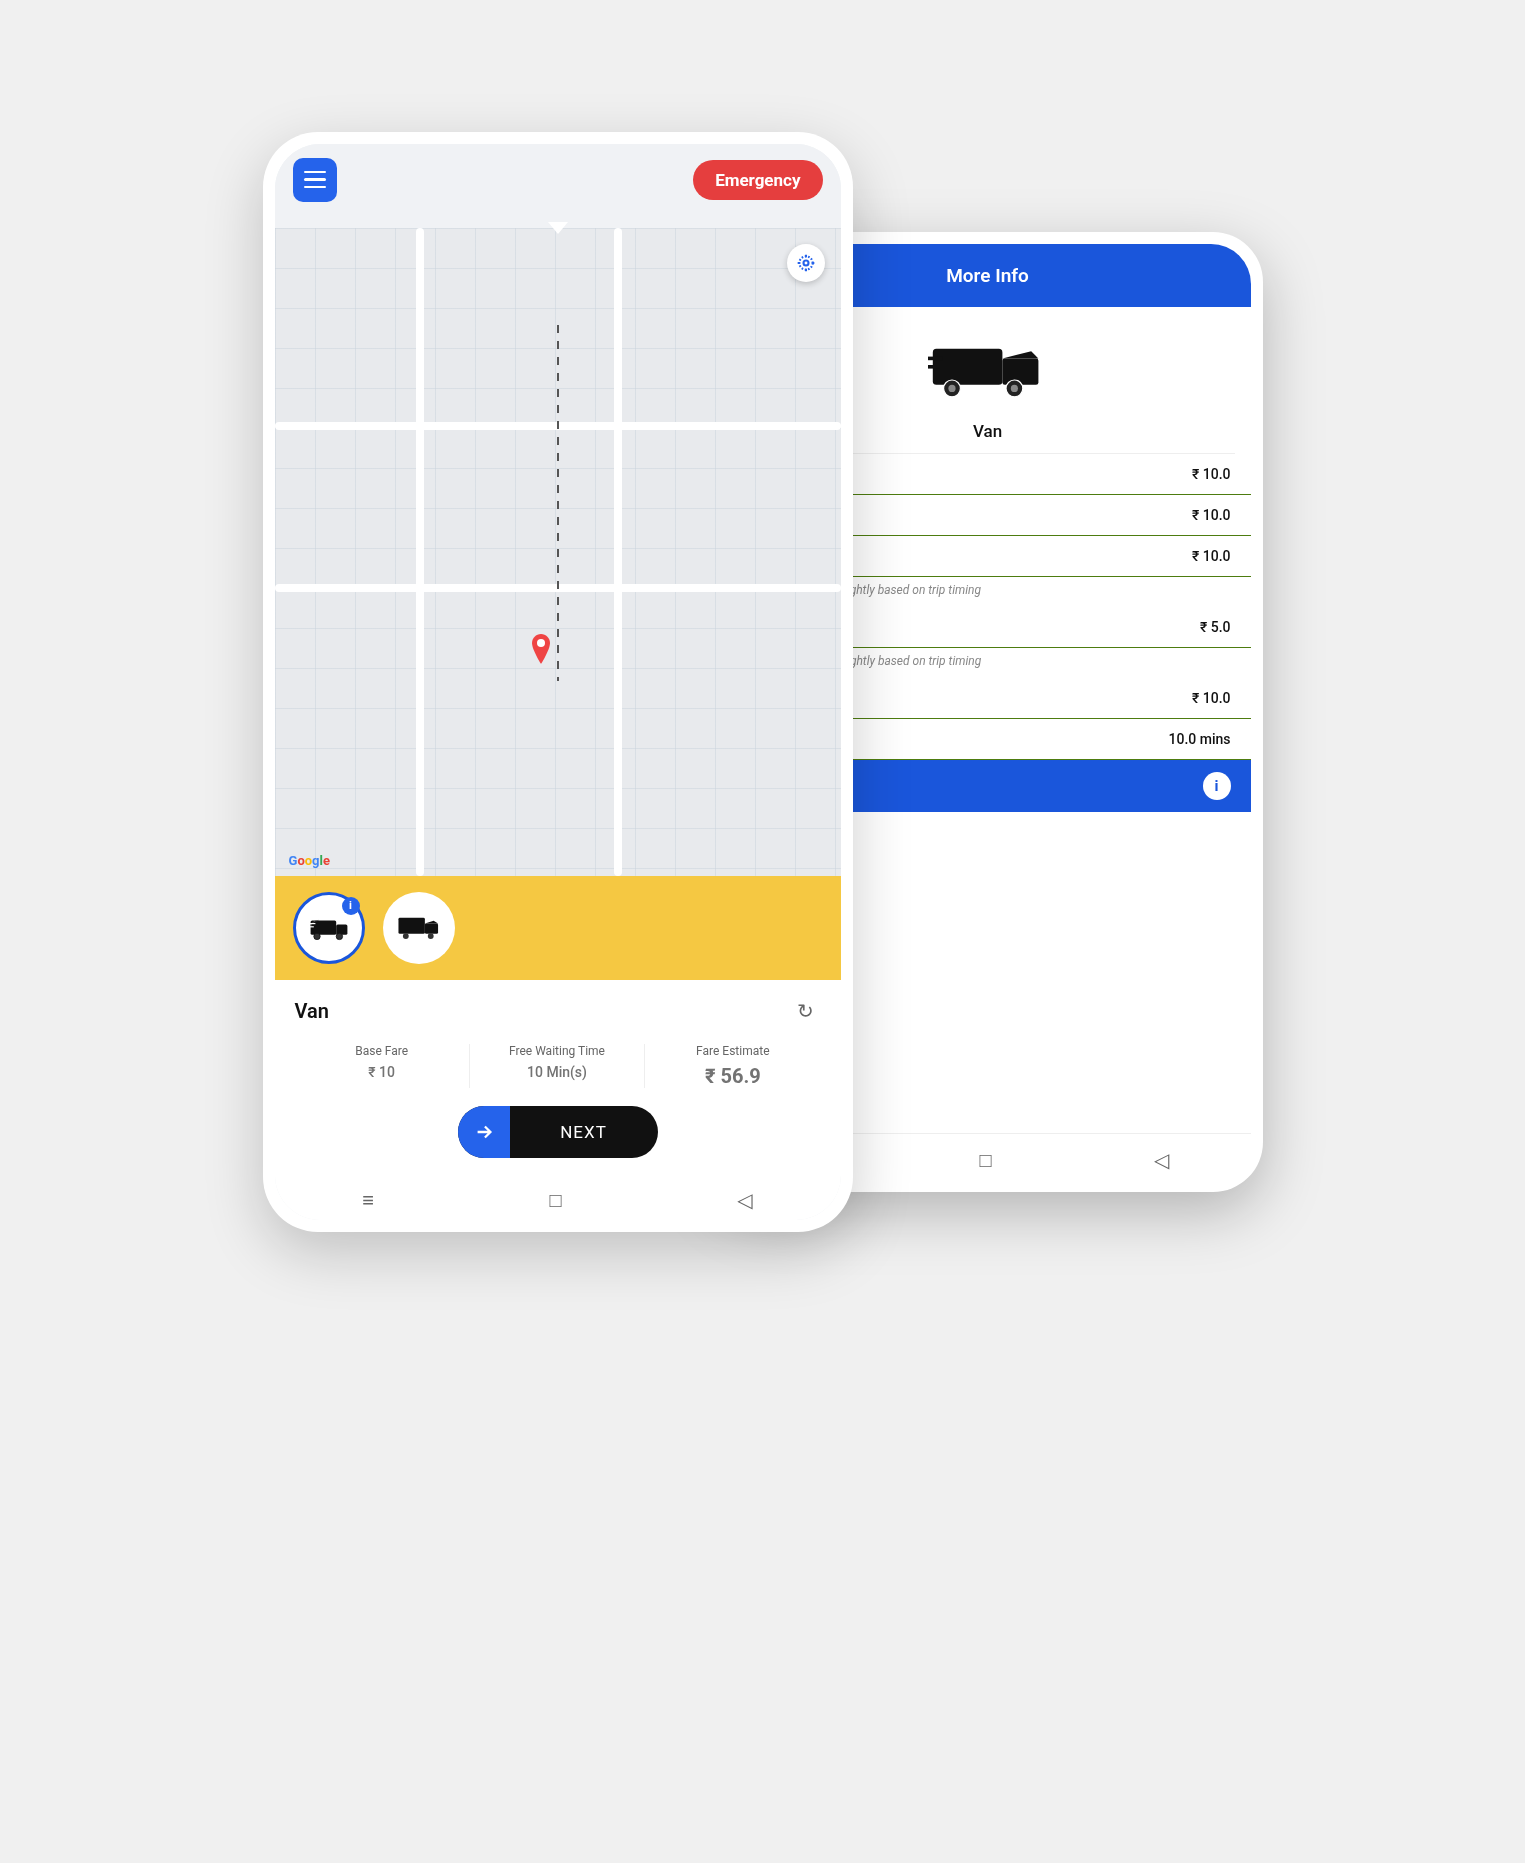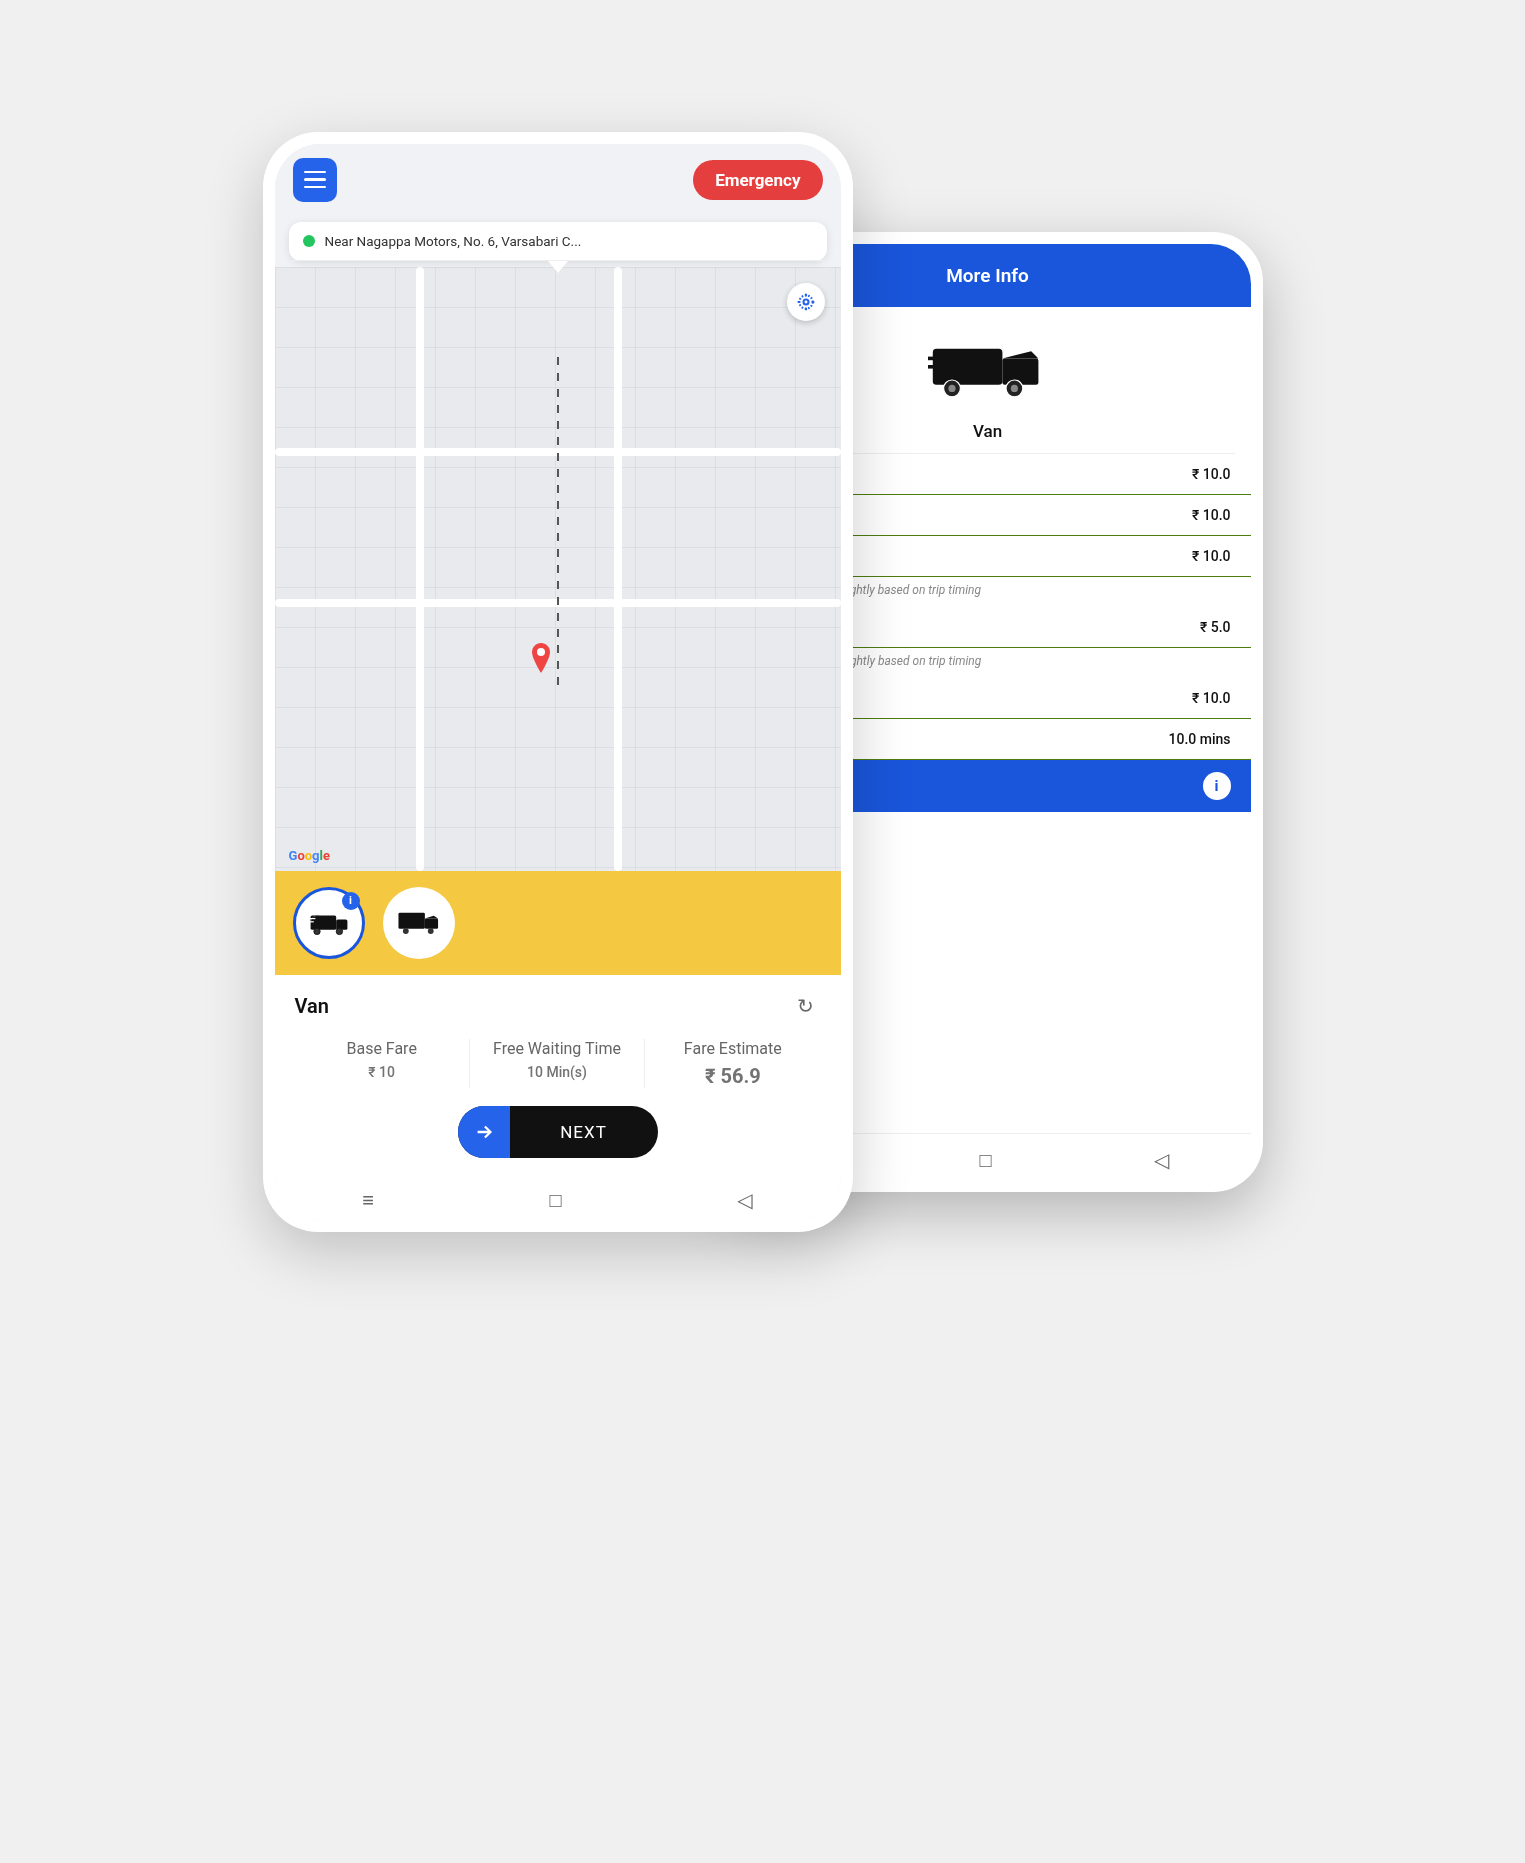--- a/index.html
+++ b/index.html
@@ -277,21 +277,21 @@
       margin-bottom: 18px;
     }
     .fare-col {
       text-align: center;
       padding: 0 6px;
     }
     .fare-col:not(:last-child) {
       border-right: 1px solid #eee;
     }
     .fare-label {
-      font-size: 16px;
+      font-size: 12px;
       color: #666;
       margin-bottom: 6px;
     }
     .fare-value {
       font-size: 14px;
       color: #737373;
       font-weight: 500;
     }
     .next-btn {
       display: flex;
@@ -415,24 +415,20 @@
       <div class="top-bar">
         <div class="menu-btn">
           <span></span>
             <span></span>
             <span></span>
         </div>
         <div class="emergency-btn">Emergency</div>
       </div>
 
       <div class="address-panel">
-        <div class="address-row">
-          <div class="dot-green"></div>
-          <span>Near Nagappa Motors, No. 6, Varsabari C...</span>
-        </div>
         <div class="address-callout"></div>
       </div>
 
       <div class="map-area">
 
         <div class="road-h" style="top:30%;left:0;right:0;"></div>
         <div class="road-h" style="top:55%;left:0;right:0;"></div>
         <div class="road-v" style="left:25%;top:0;bottom:0;"></div>
         <div class="road-v" style="left:60%;top:0;bottom:0;"></div>
 

